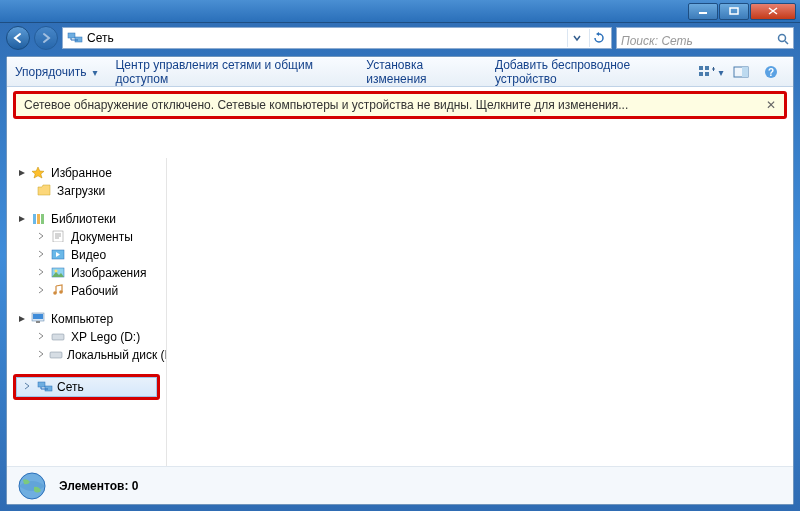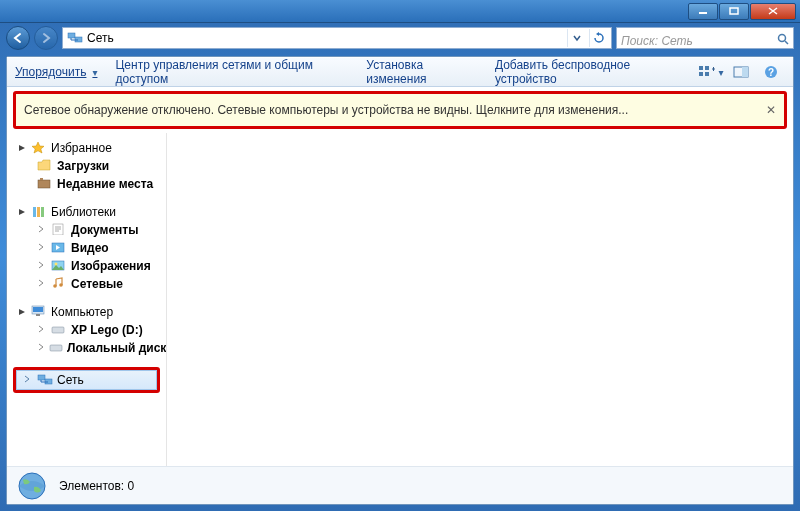--- a/index.html
+++ b/index.html
@@ -90,54 +90,55 @@
     background: linear-gradient(#f8fbff, #e7eff7);
     border-top: 1px solid #fff;
     border-bottom: 1px solid #bfd2e7;
     display: flex;
     align-items: center;
     padding: 0 8px;
     gap: 18px;
     color: #15428b;
   }
   .t-organize {
-    display: flex; align-items: center; gap: 4px; text-decoration: underline;
+    display: flex; align-items: center; gap: 4px;
   }
   .tool-right { margin-left: auto; display: flex; gap: 2px; align-items: center; }
   .tool-icnbtn {
     width: 28px; height: 22px;
     border: 1px solid transparent;
     display: flex; align-items: center; justify-content: center;
     color: #345e8e;
   }
 
   
   .notice-wrap {
     margin: 4px 6px;
     border: 3px solid #d40000;
     border-radius: 3px;
   }
   .notice {
     background: #fefde2;
     color: #333;
-    height: 32px;
+    height: 22px;
     display: flex;
     align-items: center;
     padding: 0 8px;
   }
   .notice-close {
     margin-left: auto; color: #666; font-family: Arial;
   }
   
   
 
   .work-area {
     flex: 1;
     display: flex;
     overflow: hidden;
+    margin-top: 35px;
   }
   .sidebar {
     width: 160px;
     border-right: 1px solid #e5e5e5;
     padding: 6px 0 6px 0;
     overflow: hidden;
   }
   .main {
     flex: 1;
     background: #fff;
@@ -145,21 +146,21 @@
 
   .tree-group { margin-bottom: 10px; }
   .tree-header, .tree-item {
     display: flex; align-items: center;
     height: 18px;
     padding-left: 10px;
     gap: 4px;
     color: #000;
     white-space: nowrap;
   }
-  .tree-item { padding-left: 30px; font-weight: bold; }
+  .tree-item { padding-left: 30px; }
   .arrow {
     width: 10px; height: 10px; display: inline-block;
     color: #666;
   }
   .arrow svg { display: block; }
 
   .icn { width: 16px; height: 14px; display: inline-block; }
 
   
   .net-highlight-box {
@@ -177,20 +178,21 @@
   }
 
   .statusbar {
     height: 38px;
     border-top: 1px solid #dfe7ef;
     background: #f4f8fc;
     display: flex;
     align-items: center;
     padding: 0 10px;
     gap: 12px;
+    font-weight: bold;
   }
   .globe-big {
     width: 30px; height: 30px;
   }
 
   
   .tri-down::after { content: "▾"; font-size: 10px; color: #3568a2; margin-left: 2px;}
 </style>
 </head>
 <body>
@@ -315,27 +317,20 @@
                 <path d="M7 1 L8.8 5 L13 5.3 L9.8 8 L11 12 L7 9.8 L3 12 L4.2 8 L1 5.3 L5.2 5 Z" fill="#fdbf2d" stroke="#c08a00" stroke-width="0.5"></path>
               </svg></span>
           <span>Избранное</span>
         </div>
         <div class="tree-item">
           <span class="icn"><svg width="14" height="12">
                 <path d="M1 3 L5 3 L6 1 L13 1 L13 11 L1 11 Z" fill="#fcd77a" stroke="#c9a227" stroke-width="0.5"></path>
               </svg></span>
           <span>Загрузки</span>
         </div>
-        <div class="tree-item">
-          <span class="icn"><svg width="14" height="12">
-                <rect x="1" y="3" width="12" height="8" fill="#b0875b" stroke="#6a4c2e" stroke-width="0.5"></rect>
-                <rect x="3" y="1" width="3" height="2" fill="#b0875b"></rect>
-              </svg></span>
-          <span>Недавние места</span>
-        </div>
       </div>
 
       <div class="tree-group">
         <div class="tree-header">
           <span class="arrow">
               <svg width="10" height="10">
                 <path d="M2 2 L8 5 L2 8 Z" fill="#444"></path>
               </svg>
             </span>
           <span class="icn"><svg width="14" height="14">
@@ -386,21 +381,21 @@
           <span class="arrow">
               <svg width="8" height="8">
                 <path d="M2 1 L6 4 L2 7" stroke="#888" fill="none"></path>
               </svg>
             </span>
           <span class="icn"><svg width="14" height="12">
                 <path d="M5 2 L11 1 L11 8 M5 2 L5 9" stroke="#d08c3f" fill="none" stroke-width="1.2"></path>
                 <circle cx="4" cy="9" r="1.8" fill="#d08c3f"></circle>
                 <circle cx="10" cy="8" r="1.8" fill="#d08c3f"></circle>
               </svg></span>
-          <span>Сетевые</span>
+          <span>Рабочий</span>
         </div>
       </div>
 
       <div class="tree-group">
         <div class="tree-header">
           <span class="arrow">
               <svg width="10" height="10">
                 <path d="M2 2 L8 5 L2 8 Z" fill="#444"></path>
               </svg>
             </span>

